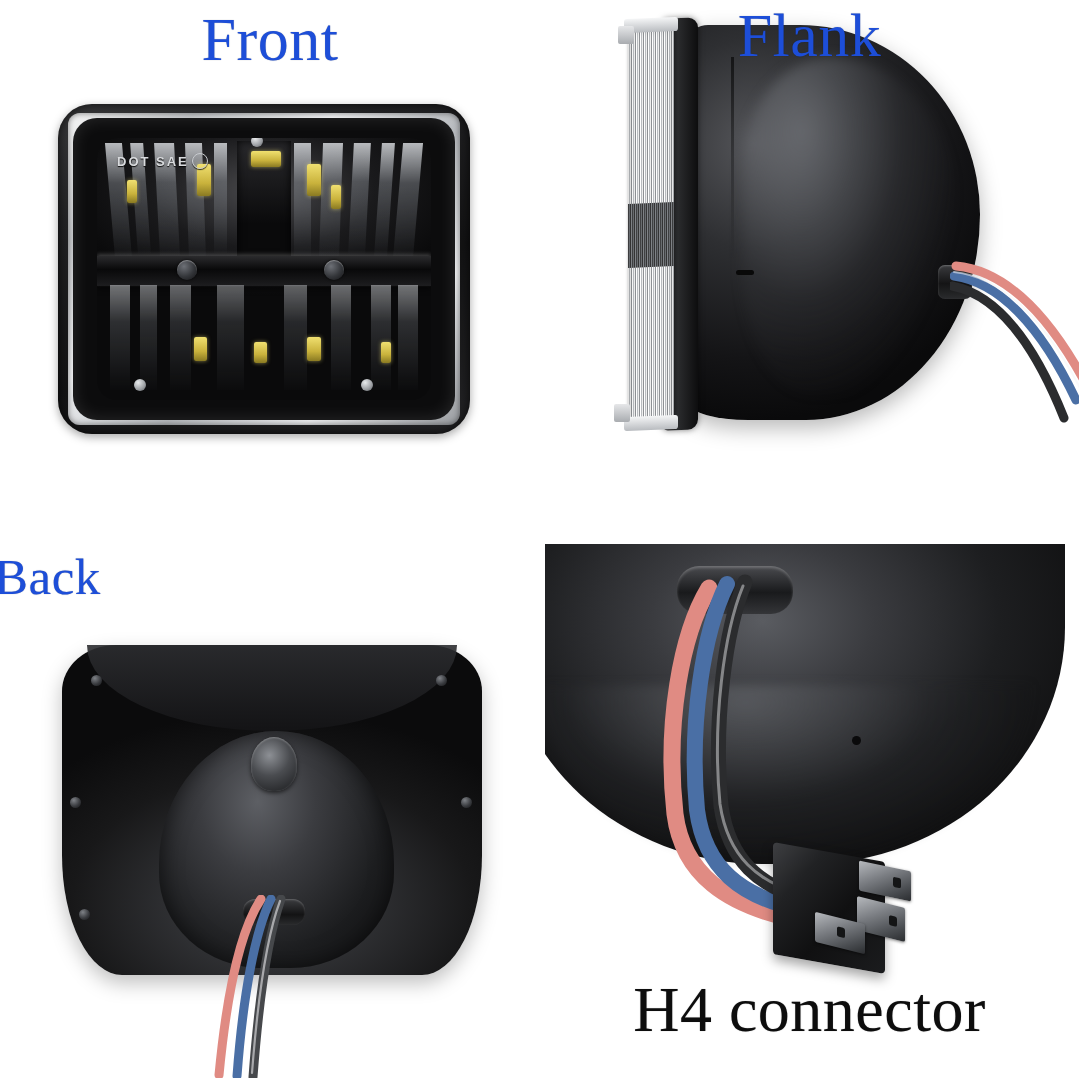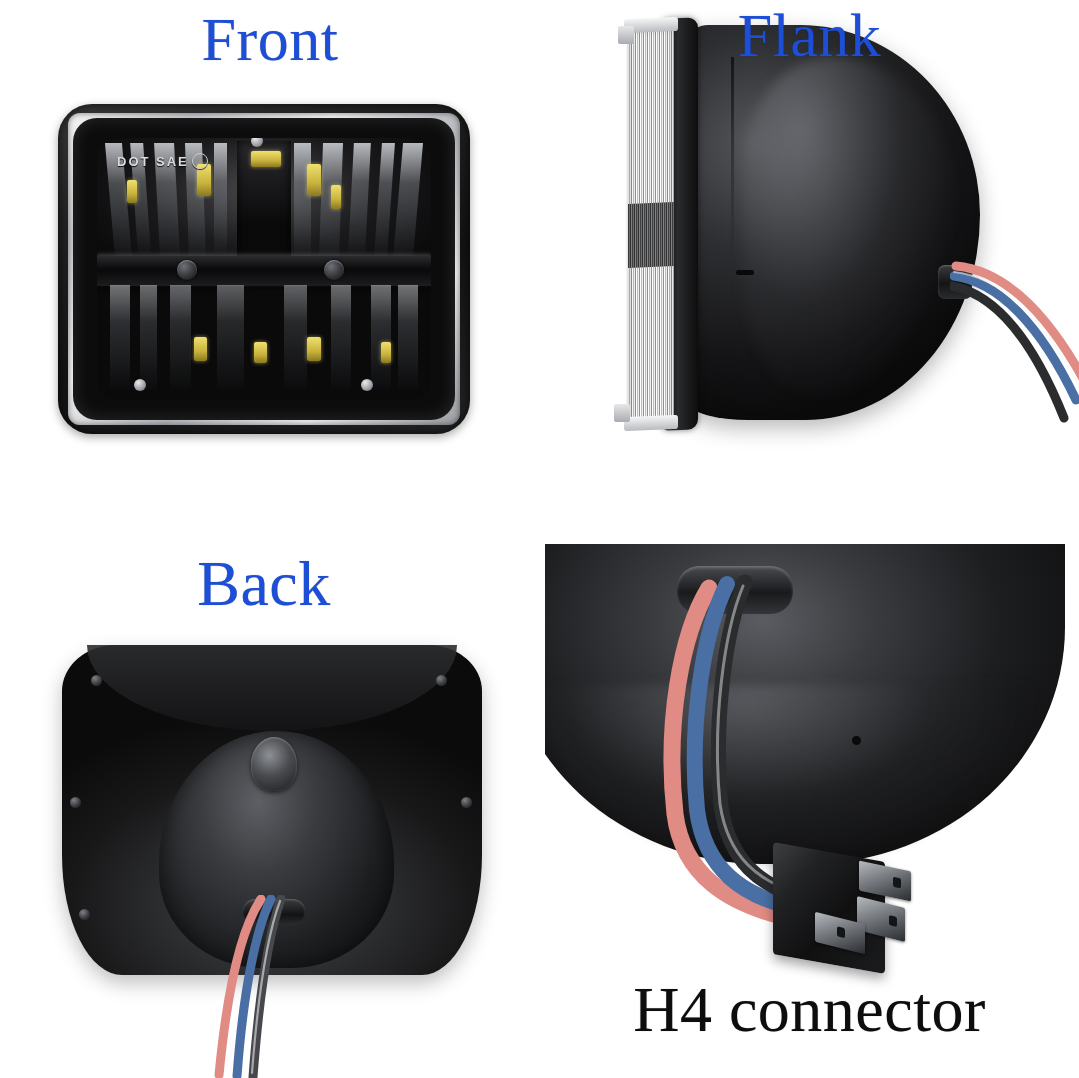--- a/index.html
+++ b/index.html
@@ -43,21 +43,21 @@
   #caption-front {
     left: 0; width: 540px; top: 8px;
     text-align: center; font-size: 62px;
   }
   #caption-flank {
     left: 540px; width: 539px; top: 4px;
     text-align: center; font-size: 62px;
   }
   #caption-back {
     left: 0; width: 540px; top: 552px;
-    text-align: center; font-size: 64px;
+    text-align: left; font-size: 51px;
     padding-right: 0;
   }
   #caption-back span { position: relative; left: -6px; }
   #caption-conn {
     left: 540px; width: 539px; top: 978px;
     text-align: center; font-size: 64px;
     color: #0d0d0d;
   }
 
   

